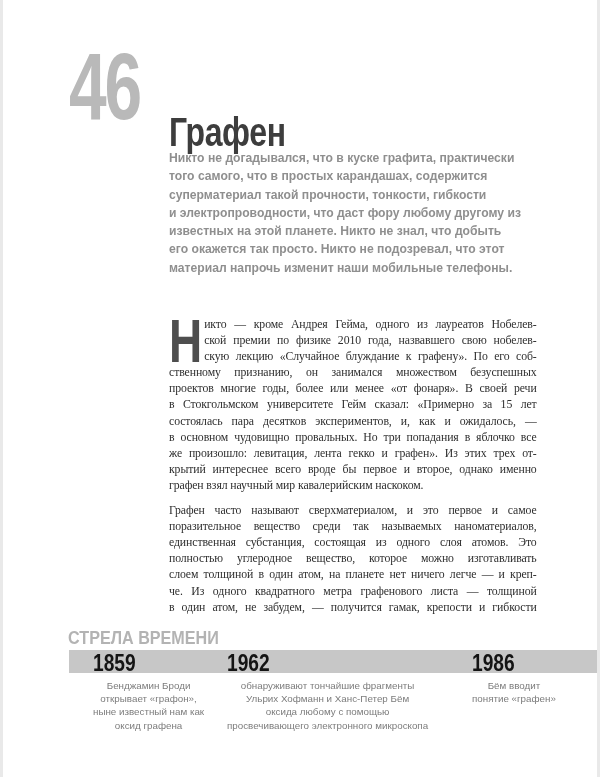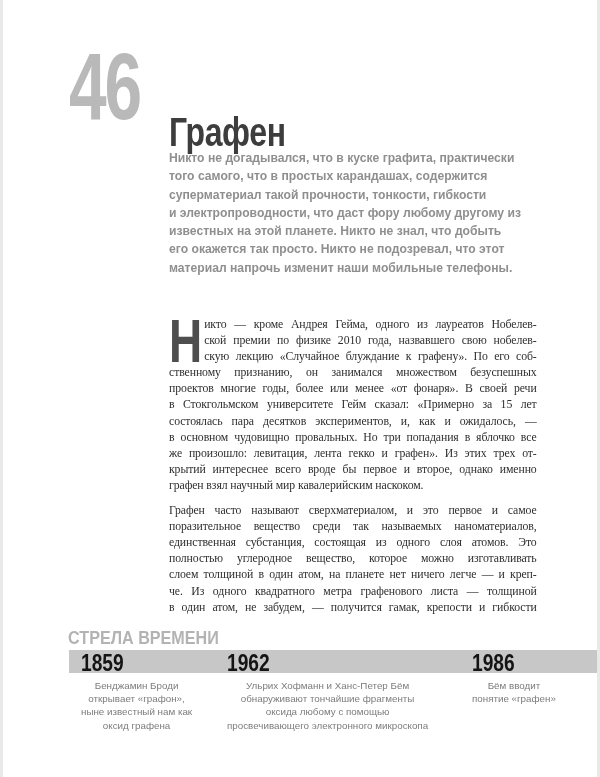--- a/index.html
+++ b/index.html
@@ -115,21 +115,21 @@
   }
   .timeline-bar {
     position: absolute;
     left: 66px;
     top: 650px;
     right: 0;
     height: 23px;
     background: #c7c7c7;
   }
   .tl-col { position: absolute; top: 650px; }
-  .tl-col-1 { left: 78px; }
+  .tl-col-1 { left: 90px; }
   .tl-col-2 { left: 224px; }
   .tl-col-3 { left: 469px; }
   .tl-year {
     height: 23px;
     font-size: 24px;
     line-height: 25px;
     font-weight: bold;
     color: #141414;
     transform: scaleX(0.80);
     transform-origin: left top;
@@ -202,22 +202,22 @@
         <div class="tl-line">Бенджамин Броди</div>
         <div class="tl-line">открывает «графон»,</div>
         <div class="tl-line">ныне известный нам как</div>
         <div class="tl-line">оксид графена</div>
       </div>
   </div>
 
   <div class="tl-col tl-col-2">
     <div class="tl-year">1962</div>
     <div class="tl-desc">
+        <div class="tl-line">обнаруживают тончайшие фрагменты</div>
         <div class="tl-line">Ульрих Хофманн и Ханс-Петер Бём</div>
-        <div class="tl-line">обнаруживают тончайшие фрагменты</div>
         <div class="tl-line">оксида любому с помощью</div>
         <div class="tl-line">просвечивающего электронного микроскопа</div>
       </div>
   </div>
 
   <div class="tl-col tl-col-3">
     <div class="tl-year">1986</div>
     <div class="tl-desc">
         <div class="tl-line">Бём вводит</div>
         <div class="tl-line">понятие «графен»</div>

